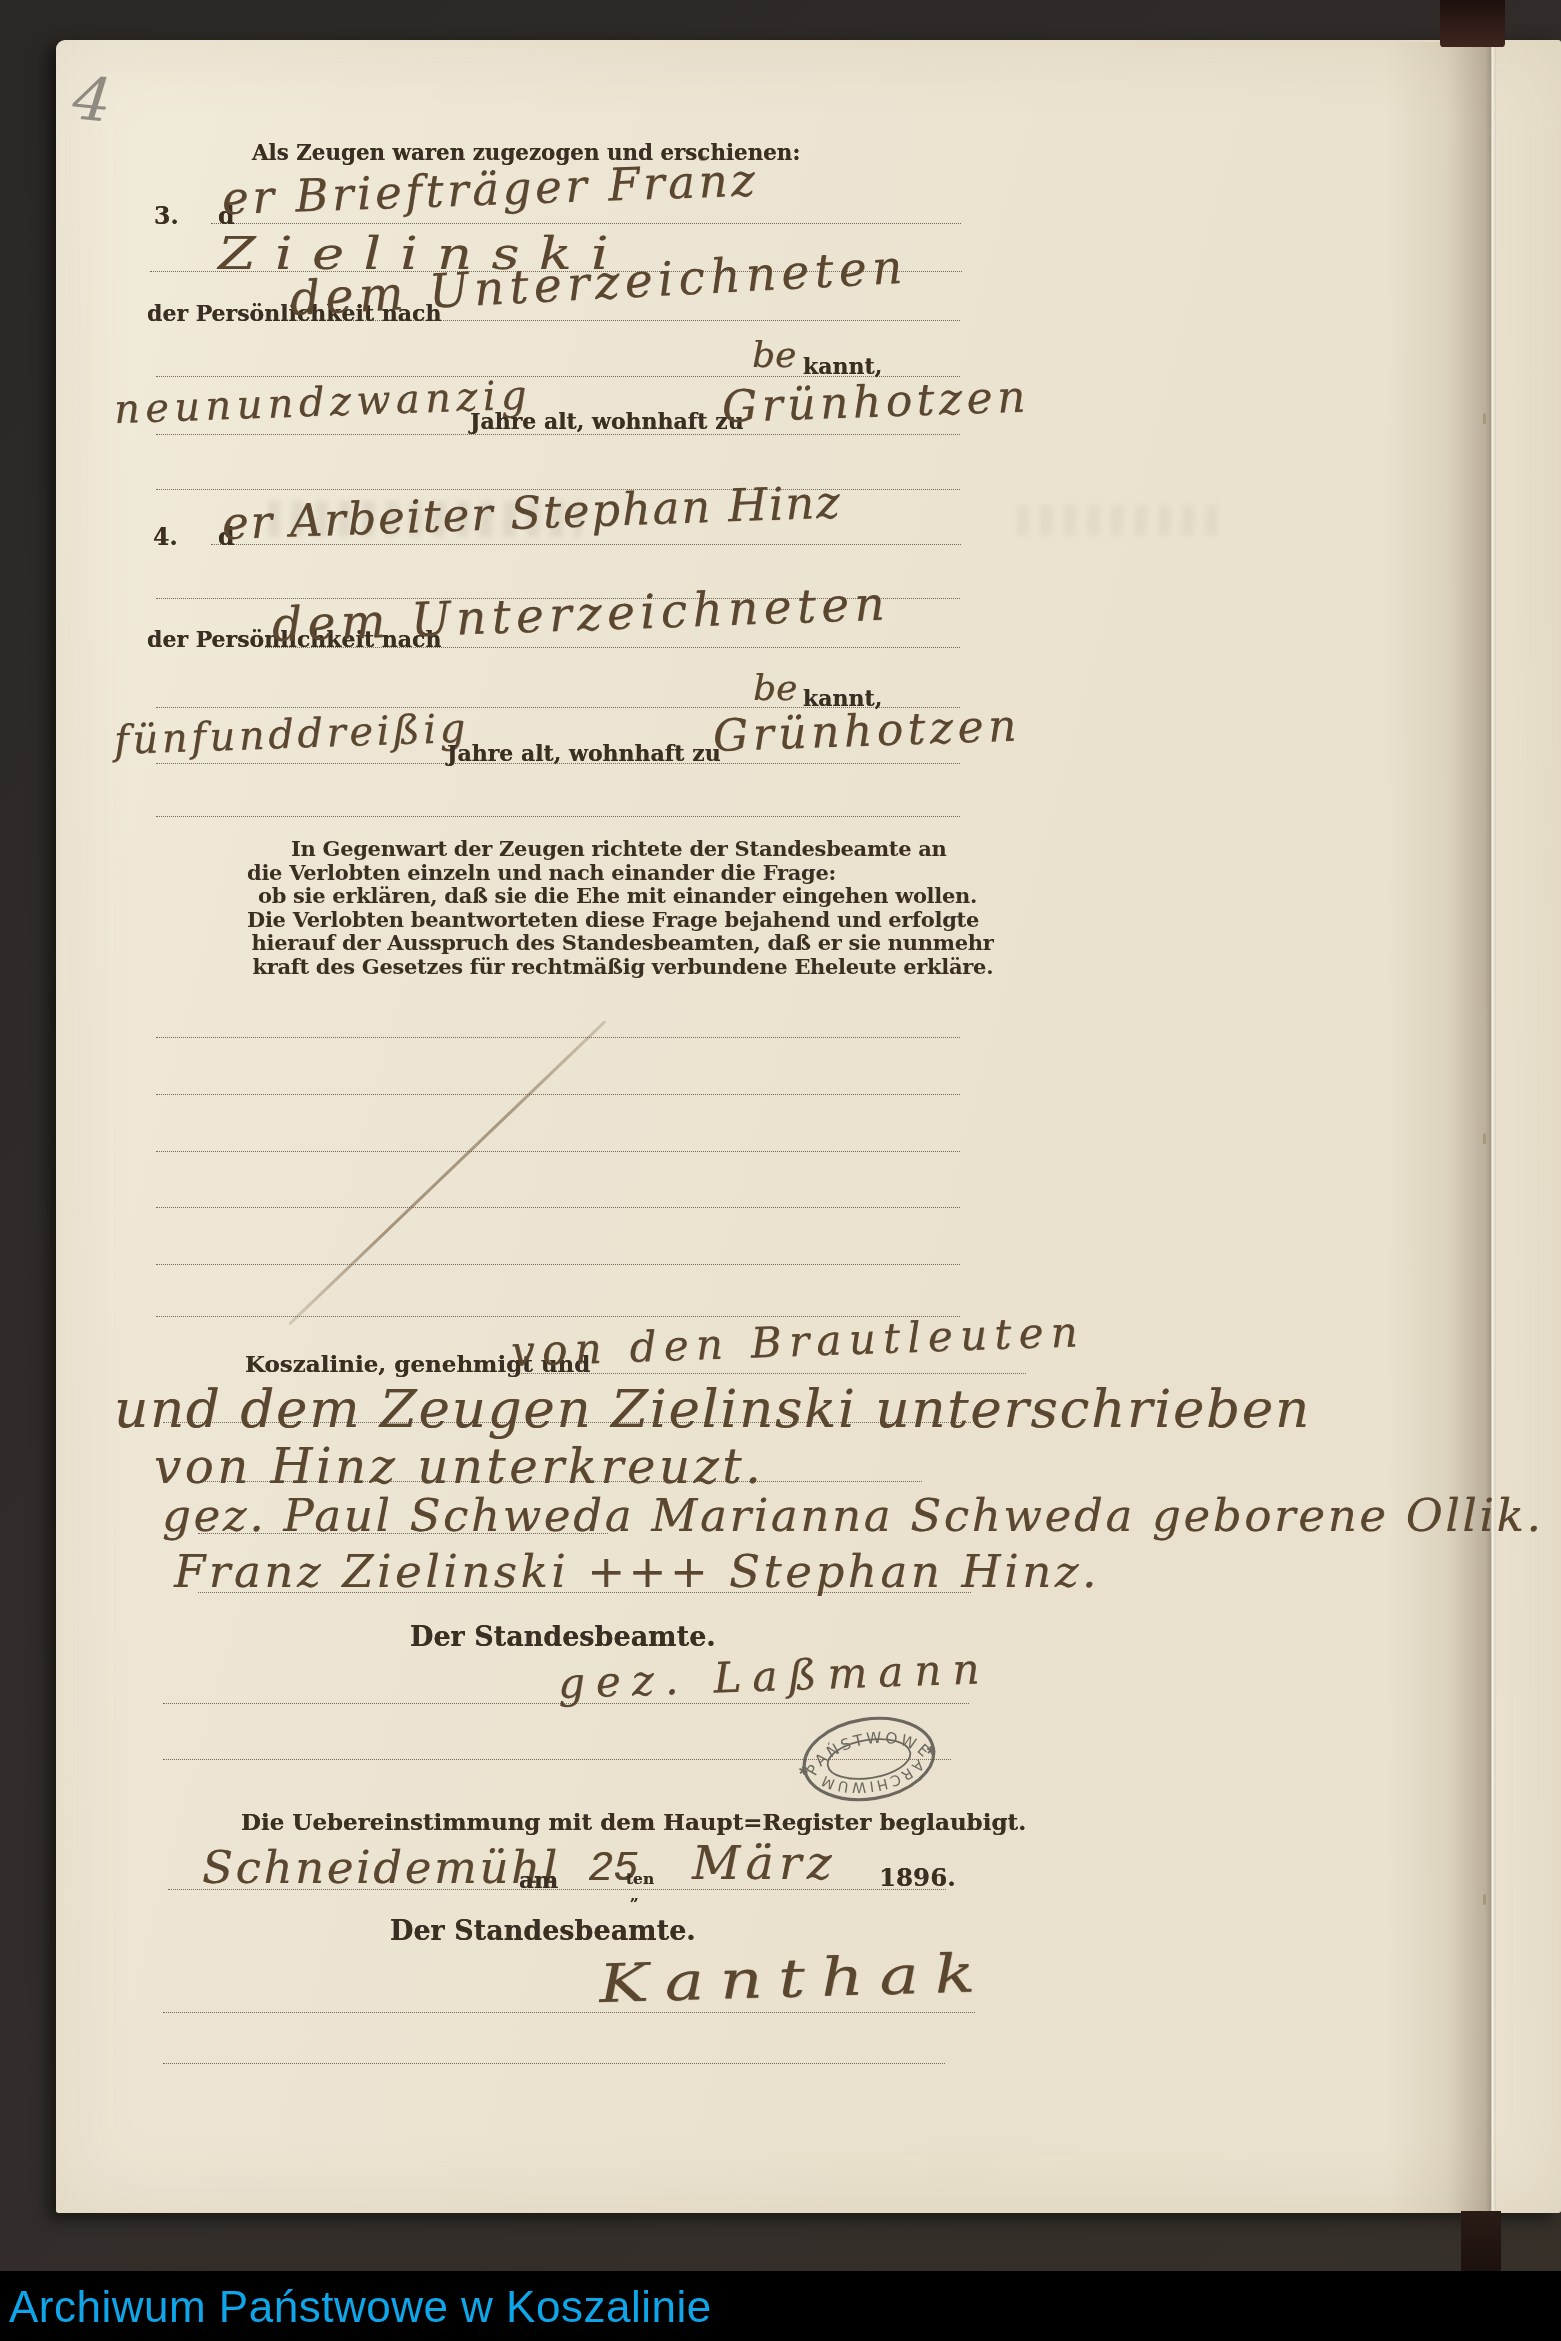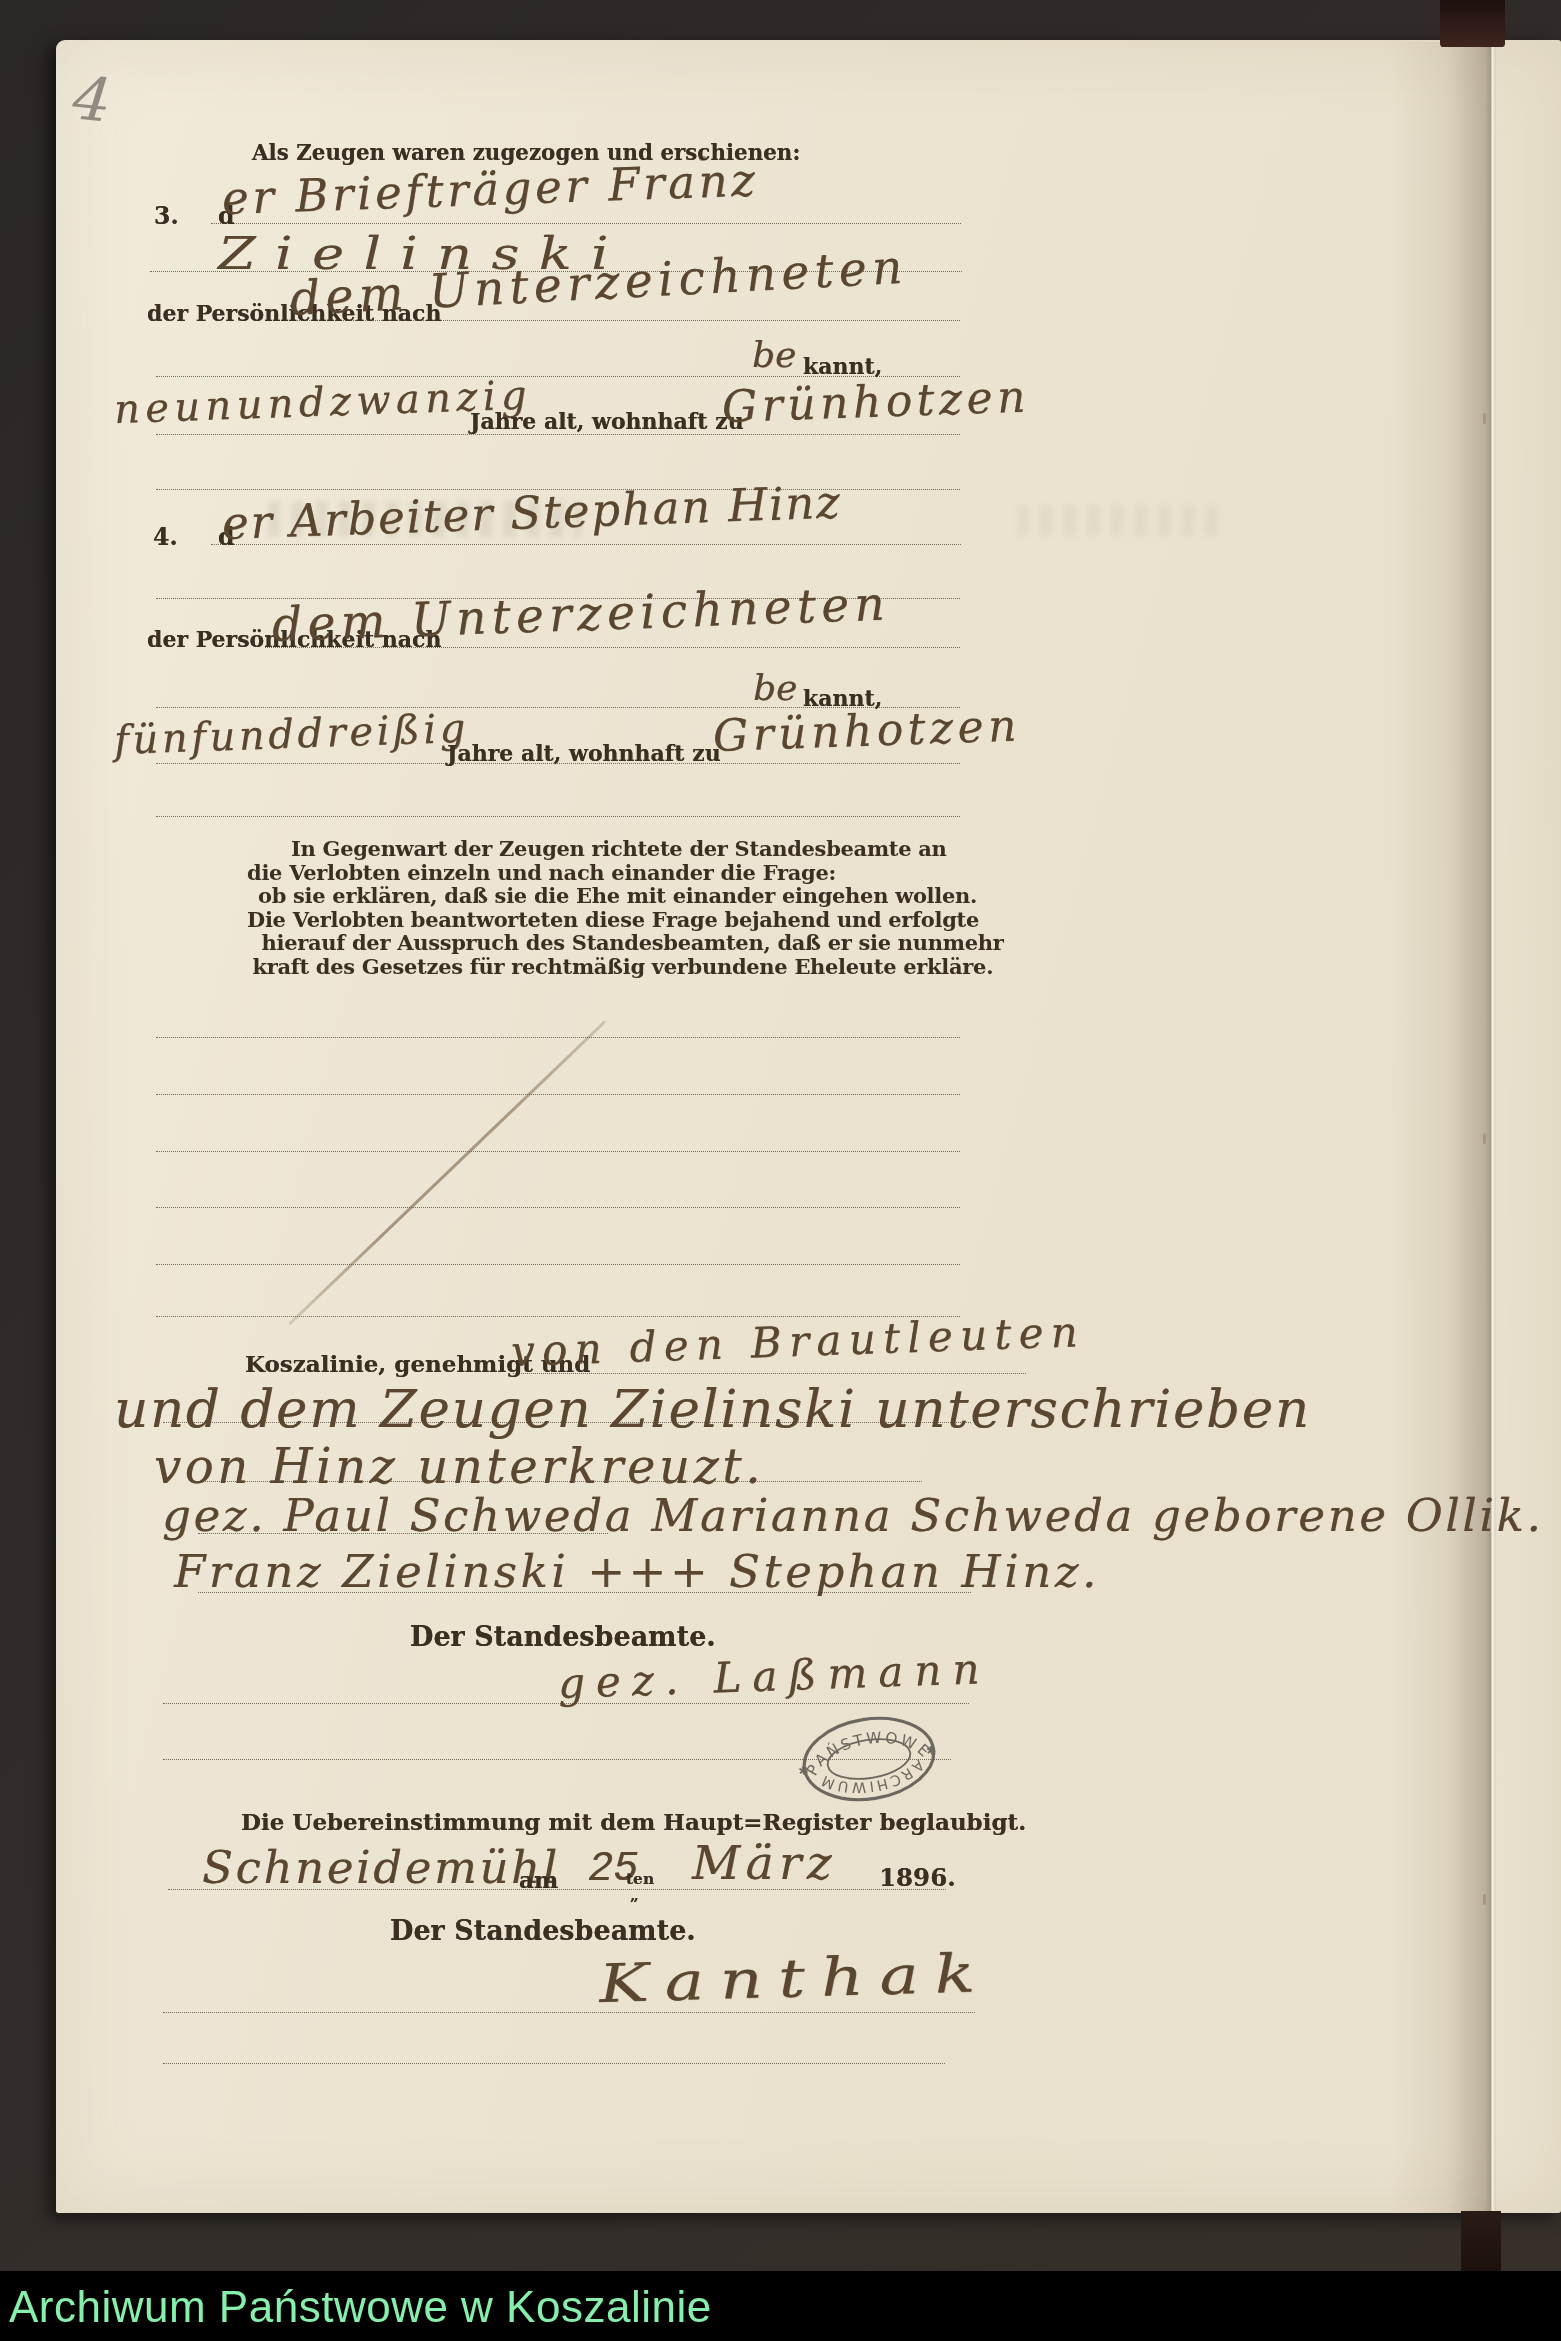--- a/index.html
+++ b/index.html
@@ -16,38 +16,38 @@
       rgba(84,64,40,.30) 90%,rgba(60,44,26,.38) 95%,rgba(255,255,248,.55) 96.5%,
       rgba(120,100,70,.12) 100%);}
   .spine-top{position:absolute;left:1440px;top:0;width:65px;height:47px;z-index:4;
     background:linear-gradient(180deg,#1d100d,#40251e);border-radius:0 0 3.6px 3.6px;}
   .spine-bottom{position:absolute;left:1461px;top:2211px;width:40px;height:62px;z-index:4;
     background:linear-gradient(180deg,#2a1b16,#1c110d);}
   .stitch{position:absolute;width:2.7px;height:11px;background:rgba(150,130,100,.55);
     border-radius:1.8px;z-index:4;}
   .footer-bar{position:absolute;left:0;top:2271px;width:1561px;height:71px;background:#000;
     z-index:6;display:flex;align-items:center;}
-  .footer-bar span{font-family:"Liberation Sans",sans-serif;font-size:44px;color:#86efac;
+  .footer-bar span{font-family:"Liberation Sans",sans-serif;font-size:44px;color:#0ea5e9;
     margin-left:9px;letter-spacing:0.5px;white-space:nowrap;}
   
   .pr{position:absolute;font-family:"DejaVu Serif",serif;font-weight:700;color:#3a2f22;
     white-space:nowrap;z-index:5;text-shadow:0 0 0.4px rgba(58,47,34,.8);}
   
   .hd{position:absolute;font-family:"DejaVu Serif",serif;font-style:italic;color:#5b4730;
     white-space:nowrap;z-index:5;transform-origin:0 50%;
     text-shadow:0.4px 0.3px 0.6px rgba(91,71,48,.65);}
   .dot{position:absolute;height:0;border-bottom:1.8px dotted rgba(95,84,66,.85);z-index:4;}
   .pencil{position:absolute;left:73px;top:64px;font-size:60px;color:#8f8b80;
     font-style:italic;transform:rotate(6deg);z-index:5;}
   .para{position:absolute;left:247px;top:837px;width:722px;z-index:5;}
   .para div{font-family:"DejaVu Serif",serif;font-weight:700;color:#3a2f22;font-size:21px;
     line-height:23.6px;letter-spacing:-0.3px;white-space:nowrap;}
   .para div:nth-child(1){padding-left:44px;}
   .para div:nth-child(3){padding-left:11px;}
-  .para div:nth-child(5){padding-left:4.5px;margin-left:10px;}
+  .para div:nth-child(5){padding-left:4.5px;}
   .para div:nth-child(6){padding-left:5.4px;}
   .strike{position:absolute;left:289px;top:1323px;width:438px;height:2.7px;border-radius:1.8px;
     background:linear-gradient(90deg,rgba(118,94,64,.2),rgba(118,94,64,.6) 30%,
       rgba(118,94,64,.55) 70%,rgba(118,94,64,.25));
     transform-origin:0 50%;transform:rotate(-43.8deg);z-index:5;}
   .stamp{position:absolute;left:792px;top:1708px;width:154px;height:102px;z-index:5;
     transform:rotate(-9deg);opacity:.8;}
   .ghost{position:absolute;filter:blur(2.7px);opacity:.5;z-index:3;
     background:repeating-linear-gradient(92deg,rgba(120,110,95,.22) 0 12.7px,rgba(120,110,95,0) 12.7px 23.6px);}
   .ink-dot{position:absolute;left:699px;top:156px;width:8.2px;height:4.5px;border-radius:50%;

